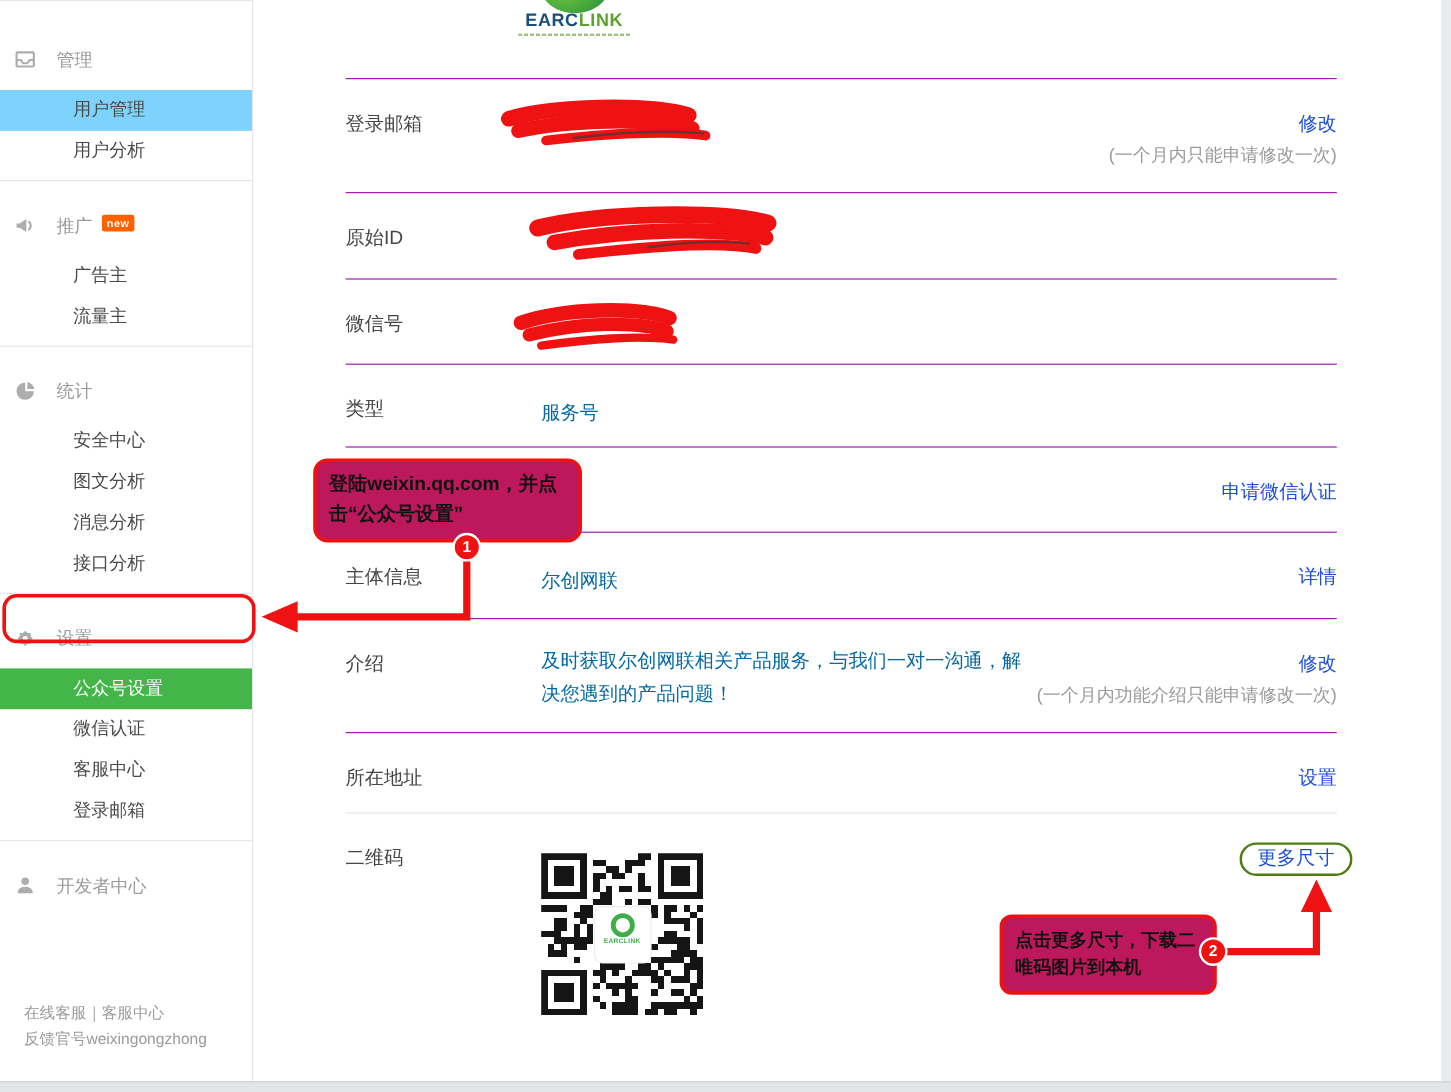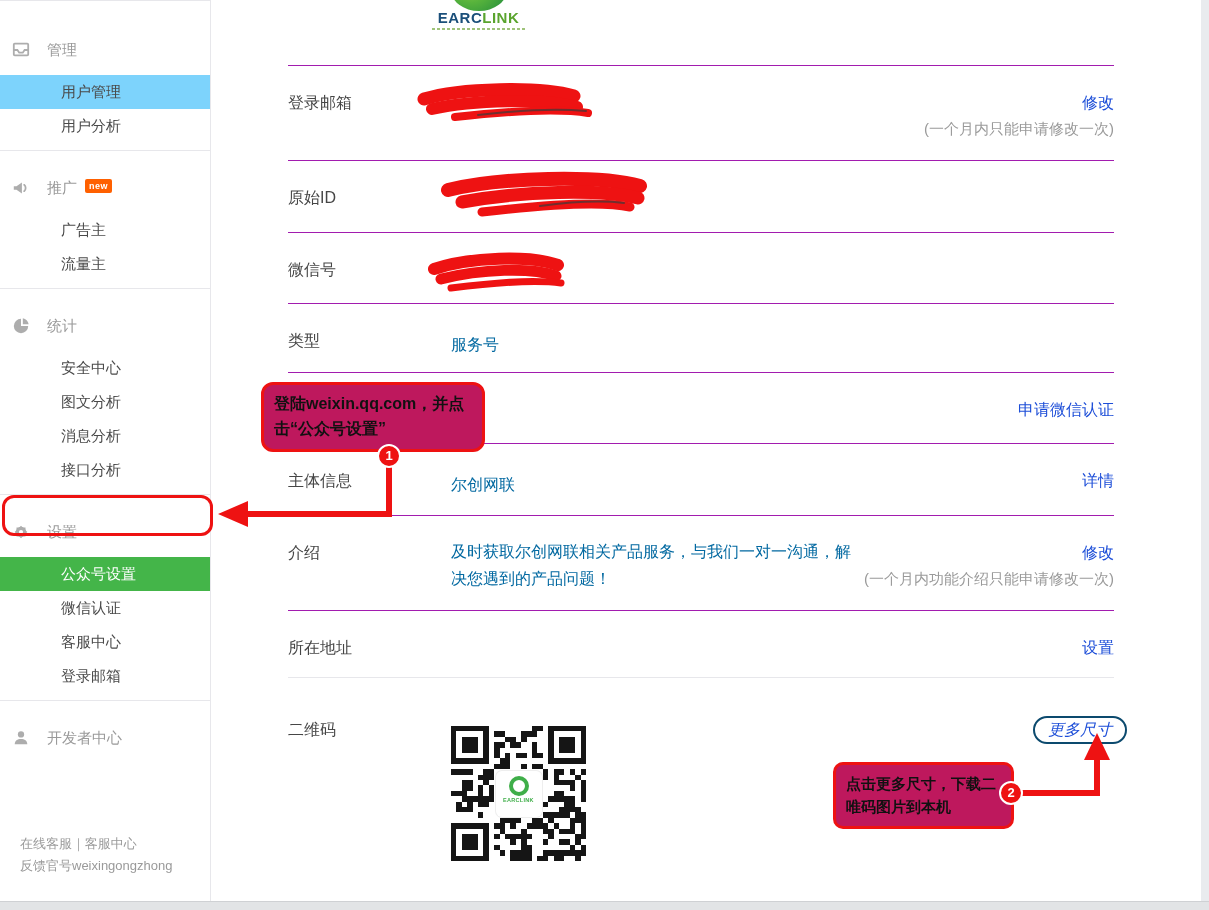--- a/index.html
+++ b/index.html
@@ -49,32 +49,32 @@
     background:repeating-linear-gradient(90deg,#9fc37a 0 3px,transparent 3px 5px);
   }
   .row { display:flex; border-top:1px solid #a21caf; padding-top:27px; }
   .r-label { width:163px; flex:0 0 163px; color:#464646; }
   .r-value { flex:1; color:#0369a1; line-height:27px; }
   .r-value.intro { max-width:490px; margin-top:-5px; }
   .r-right { margin-left:auto; text-align:right; white-space:nowrap; }
   .lnk { color:#1d4ed8; cursor:pointer; text-decoration:none; display:inline-block; }
   .note { color:#9a9a9a; font-size:15px; margin-top:6px; }
   .h95{height:95px;} .h72{height:72px;} .h71{height:71px;} .h69{height:69px;} .h67{height:67px;}
-  .row-qr { border-top:1px solid #e7e7eb; padding-top:42px; display:flex; height:210px; }
+  .row-qr { border-top:1px solid #e7e7eb; padding-top:27px; display:flex; height:210px; }
   .qr-wrap { position:relative; width:135px; height:135px; margin-top:6px; }
   .qr-wrap svg { display:block; }
   .qr-logo {
     position:absolute; left:50%; top:50%; width:46px; height:46px; margin:-23px 0 0 -23px;
     background:#fff; border-radius:6px; box-shadow:0 0 0 1px #eee; text-align:center;
   }
   .qr-ring { width:20px; height:20px; border:4px solid #3fae49; border-radius:50%; margin:5px auto 1px; }
   .qr-brand { font-size:5.5px; font-weight:bold; color:#3fae49; letter-spacing:.3px; }
   .more-pill {
-    border:2px solid #0c4a6e; border-radius:14px; padding:3px 13px 4px;
-    margin-top:-5px; margin-right:-13px;font-style:italic;
+    border:2px solid #4d7c0f; border-radius:14px; padding:3px 13px 4px;
+    margin-top:-5px; margin-right:-13px;
   }
   
   .scroll-strip { position:absolute; right:0; top:0; bottom:0; width:8px; background:#e9ebee; z-index:5; }
   .bottom-strip { position:absolute; left:0; right:0; bottom:0; height:9px; background:#e2e4e6; border-top:1px solid #cfd1d4; z-index:20; }
   
   #anno { position:absolute; left:0; top:0; width:1209px; height:910px; z-index:55; pointer-events:none; }
   .green-outline {
     position:absolute; left:2px; top:495px; width:211px; height:41px;
     border:3px solid #ee1212; border-radius:12px; z-index:54; pointer-events:none;
   }

